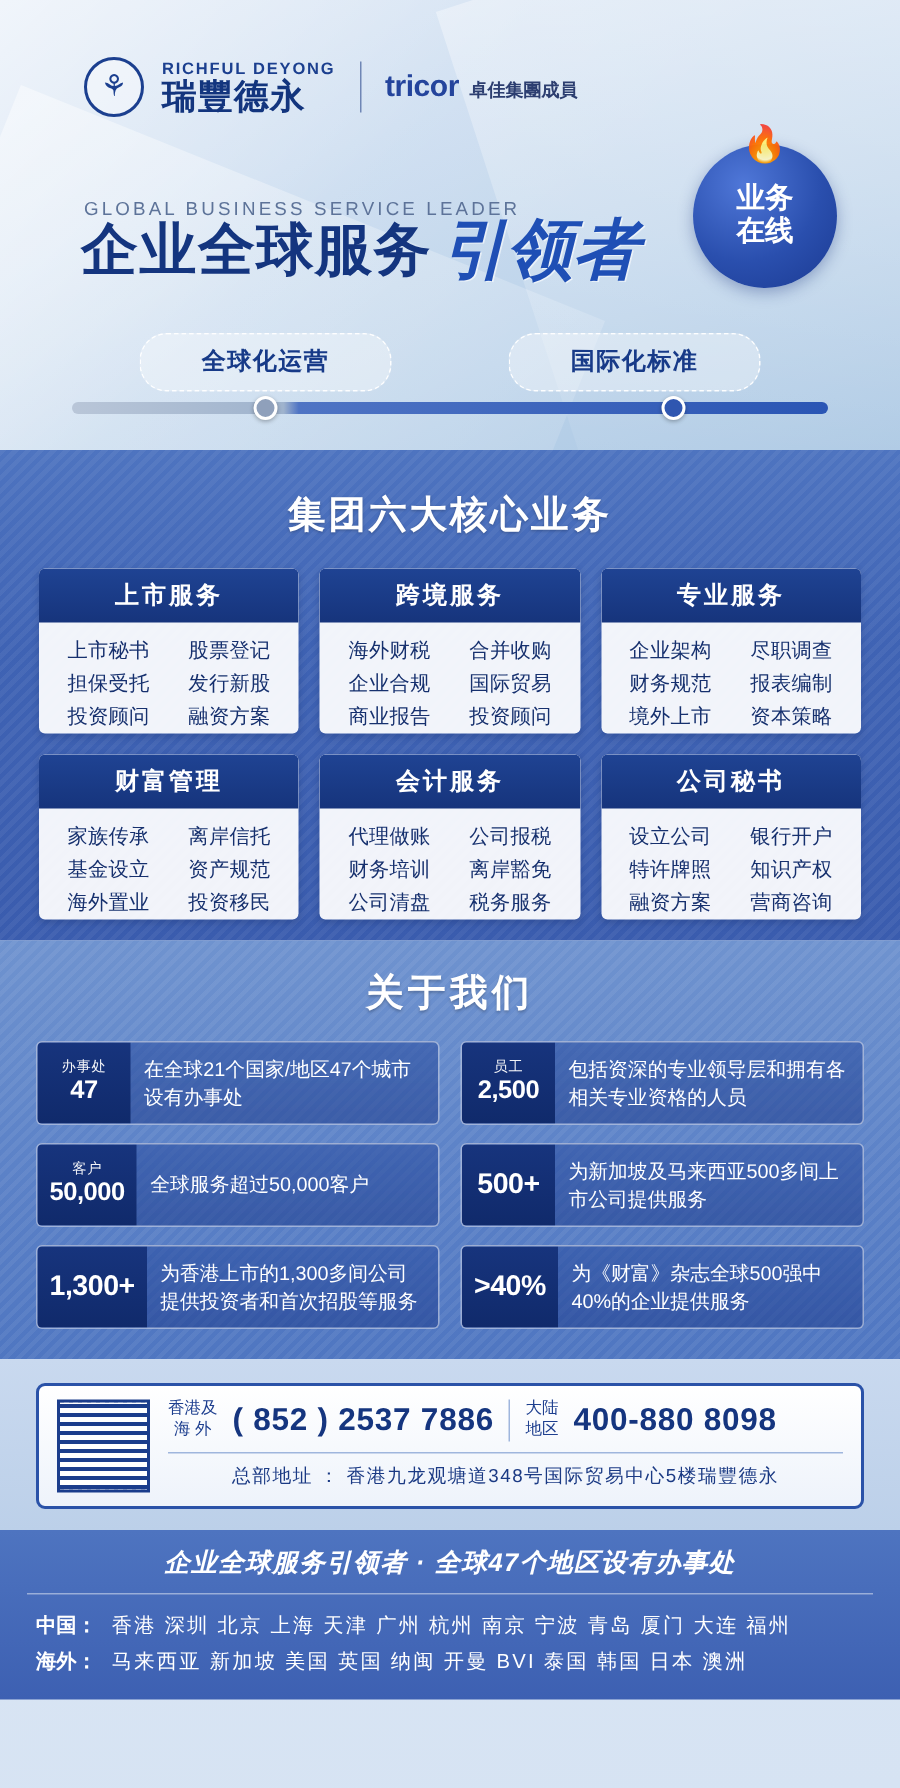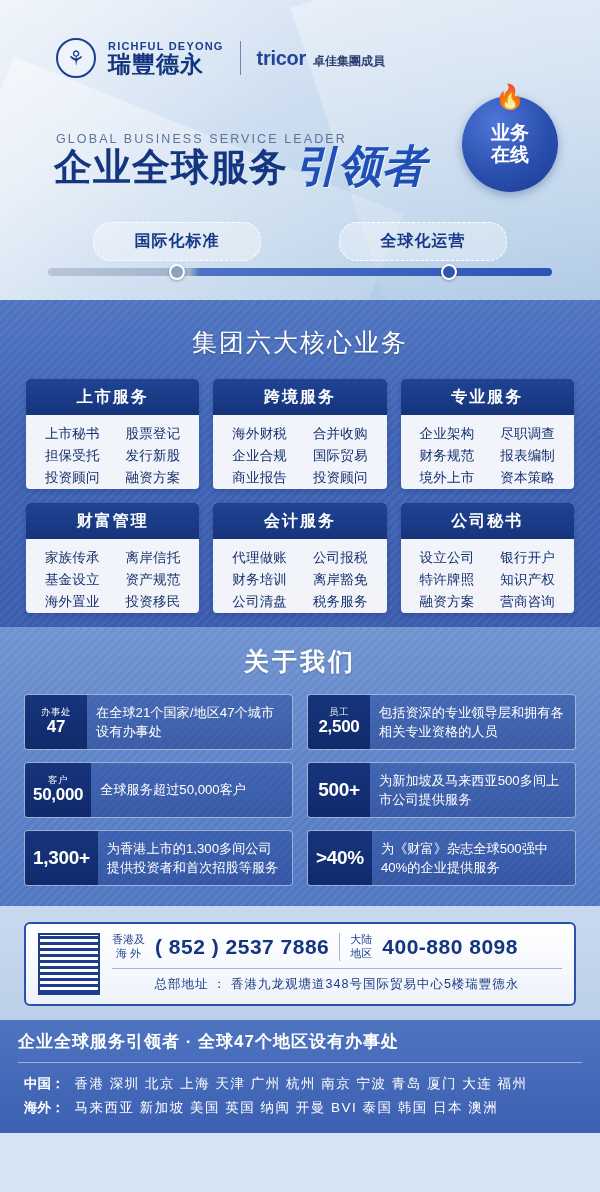--- a/index.html
+++ b/index.html
@@ -193,21 +193,21 @@
     position: relative;
     padding: 26px 0 14px;
     background:
       repeating-linear-gradient(135deg, rgba(255,255,255,0.05) 0 3px, rgba(255,255,255,0) 3px 6px),
       linear-gradient(180deg, #4e74c0 0%, #3f63b4 40%, #3a5cae 100%);
   }
   .services-title {
     text-align: center;
     color: #fff;
     font-size: 25px;
-    font-weight: normal;
+    font-weight: bold;
     letter-spacing: 2px;
     margin-bottom: 20px;
     text-shadow: 0 1px 2px rgba(0,0,0,0.25);
   }
   .grid {
     display: grid;
     grid-template-columns: repeat(3, 1fr);
     gap: 14px;
     padding: 0 26px;
   }
@@ -350,27 +350,29 @@
     letter-spacing: 1px;
     text-align: center;
   }
 
   
   .footer {
     background: linear-gradient(180deg, #4e74c0 0%, #3d60b2 100%);
     padding: 10px 18px 14px;
   }
   .footer-title {
+    text-align: center;
     color: #fff;
     font-size: 17px;
     font-weight: bold;
     letter-spacing: 1px;
     padding-bottom: 9px;
     border-bottom: 1px solid rgba(255,255,255,0.45);
     margin-bottom: 9px;
+    font-style: italic;
   }
   .footer-line {
     display: flex;
     align-items: flex-start;
     gap: 10px;
     color: #fff;
     font-size: 13.5px;
     line-height: 1.6;
     padding: 1px 6px;
   }
@@ -404,22 +406,22 @@
       <span class="t2">引领者</span>
     </div>
 
     <div class="badge">
       <span class="flame">🔥</span>
       <span>业务</span>
       <span>在线</span>
     </div>
 
     <div class="pills">
+      <div class="pill">全球化运营</div>
       <div class="pill">国际化标准</div>
-      <div class="pill">全球化运营</div>
     </div>
 
     <div class="slider-wrap">
       <div class="slider-track">
         <div class="knob k1"></div>
         <div class="knob k2"></div>
       </div>
     </div>
   </div>
 

